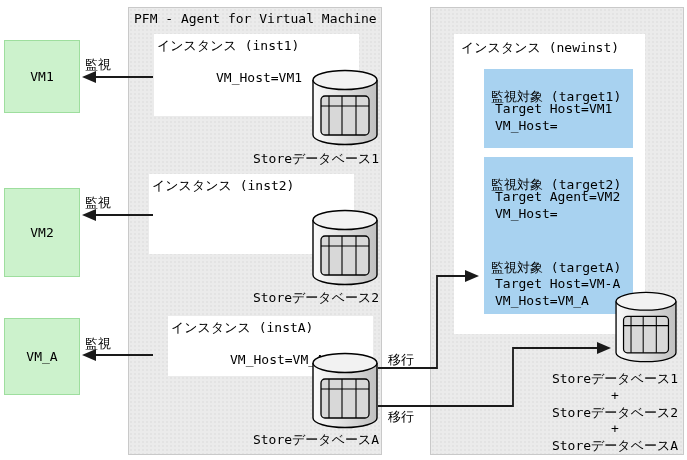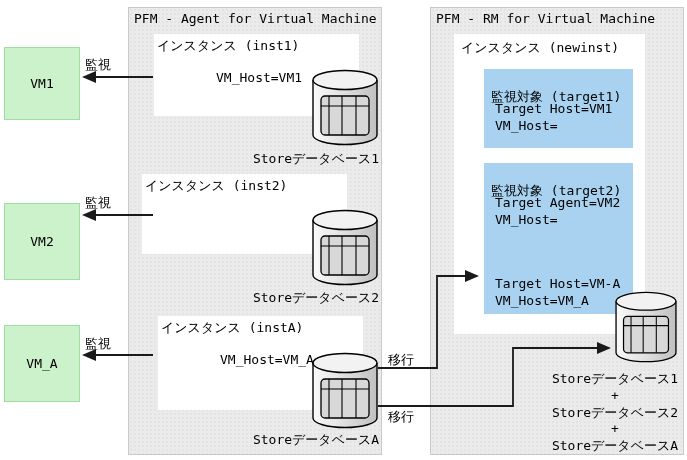--- a/index.html
+++ b/index.html
@@ -7,21 +7,21 @@
   .canvas {
     position:relative; width:687px; height:460px; background:#ffffff;
     font-family:"DejaVu Sans Mono","Liberation Mono",monospace;
     font-size:13px; color:#000; overflow:hidden;
   }
 
   
   .vmbox {
     position:absolute; left:4px; width:76px;
     background:#ccf2cc; border:1px solid #9ede9e;
-    display:flex; align-items:center; justify-content:center;margin-top:7px;
+    display:flex; align-items:center; justify-content:center;
   }
 
   
   .panel {
     position:absolute; top:7px; width:254px; height:448px;
     background:#ebebeb; border:1px solid #c9c9c9;
     background-image:radial-gradient(#e3e3e3 1px, transparent 1px);
     background-size:4px 4px;
     text-decoration:underline;
   }
@@ -60,21 +60,21 @@
         <stop offset="0" stop-color="#fafafa"></stop>
         <stop offset="0.45" stop-color="#e2e2e2"></stop>
         <stop offset="1" stop-color="#c0c0c0"></stop>
       </linearGradient>
     </defs>
   </svg>
 
   <div class="vmbox" style="top:40px;height:73px">
     <span>VM1</span>
   </div>
-  <div class="vmbox" style="top:196px;height:77px">
+  <div class="vmbox" style="top:188px;height:89px">
     <span>VM2</span>
   </div>
   <div class="vmbox" style="top:318px;height:77px">
     <span>VM_A</span>
   </div>
 
   <div class="flow-label" style="left:85px;top:56px">監視</div>
   <div class="flow-label" style="left:85px;top:194px">監視</div>
   <div class="flow-label" style="left:85px;top:335px">監視</div>
 
@@ -86,62 +86,62 @@
       <div class="vmhost-line">VM_Host=VM1</div>
     </div>
     <svg class="cyl" style="left:182px;top:61px" width="68" height="78" viewBox="0 0 68 78">
       <path d="M2,11 V66 A32,9.5 0 0 0 66,66 V11" fill="url(#cylg)" stroke="#000" stroke-width="1.4"></path>
       <ellipse cx="34" cy="11" rx="32" ry="9.5" fill="#f2f2f2" stroke="#000" stroke-width="1.4"></ellipse>
       <rect x="10" y="27" width="48" height="39" rx="4" fill="#d8d8d8" stroke="#000" stroke-width="1.3"></rect>
       <path d="M10,37 H58 M18,27 V66 M31,27 V66 M45,27 V66" fill="none" stroke="#000" stroke-width="1.1"></path>
     </svg>
     <div class="store-label" style="left:120px;top:142px;width:134px">Storeデータベース1</div>
 
-    <div class="wbox" style="left:13px;top:166px;width:205px;height:80px">
+    <div class="wbox" style="left:20px;top:166px;width:205px;height:80px">
       <div class="inst-label">インスタンス (inst2)</div>
     </div>
     <svg class="cyl" style="left:182px;top:201px" width="68" height="78" viewBox="0 0 68 78">
       <path d="M2,11 V66 A32,9.5 0 0 0 66,66 V11" fill="url(#cylg)" stroke="#000" stroke-width="1.4"></path>
       <ellipse cx="34" cy="11" rx="32" ry="9.5" fill="#f2f2f2" stroke="#000" stroke-width="1.4"></ellipse>
       <rect x="10" y="27" width="48" height="39" rx="4" fill="#d8d8d8" stroke="#000" stroke-width="1.3"></rect>
       <path d="M10,37 H58 M18,27 V66 M31,27 V66 M45,27 V66" fill="none" stroke="#000" stroke-width="1.1"></path>
     </svg>
     <div class="store-label" style="left:120px;top:281px;width:134px">Storeデータベース2</div>
 
-    <div class="wbox" style="left:29px;top:308px;width:205px;height:94px">
+    <div class="wbox" style="left:39px;top:308px;width:205px;height:60px">
       <div class="inst-label">インスタンス (instA)</div>
       <div class="vmhost-line">VM_Host=VM_A</div>
     </div>
     <svg class="cyl" style="left:182px;top:344px" width="68" height="78" viewBox="0 0 68 78">
       <path d="M2,11 V66 A32,9.5 0 0 0 66,66 V11" fill="url(#cylg)" stroke="#000" stroke-width="1.4"></path>
       <ellipse cx="34" cy="11" rx="32" ry="9.5" fill="#f2f2f2" stroke="#000" stroke-width="1.4"></ellipse>
       <rect x="10" y="27" width="48" height="39" rx="4" fill="#d8d8d8" stroke="#000" stroke-width="1.3"></rect>
       <path d="M10,37 H58 M18,27 V66 M31,27 V66 M45,27 V66" fill="none" stroke="#000" stroke-width="1.1"></path>
     </svg>
     <div class="store-label" style="left:120px;top:423px;width:134px">StoreデータベースA</div>
   </div>
 
   <div class="panel" style="left:430px">
-    <div class="panel-title">PFM - RM for Virtual Machine</div>
 
     <div class="wbox" style="left:23px;top:26px;width:191px;height:300px">
       <div class="inst-label" style="left:7px;top:5px">インスタンス (newinst)</div>
     </div>
 
     <div class="tbox" style="top:61px;height:79px">
       <div class="t-label">監視対象 (target1)</div>
       <div class="t-host">Target Host=VM1</div>
       <div class="t-vm">VM_Host=</div>
     </div>
-    <div class="tbox" style="top:155px;height:84px">
+    <div class="tbox" style="top:149px;height:84px">
       <div class="t-label">監視対象 (target2)</div>
       <div class="t-host">Target Agent=VM2</div>
       <div class="t-vm">VM_Host=</div>
     </div>
     <div class="tbox last" style="top:232px;height:74px">
+      <div class="t-label">監視対象 (targetA)</div>
       <div class="t-host">Target Host=VM-A</div>
       <div class="t-vm">VM_Host=VM_A</div>
     </div>
 
     <svg class="cyl" style="left:182px;top:283px" width="66" height="73" viewBox="0 0 68 78">
       <path d="M2,11 V66 A32,9.5 0 0 0 66,66 V11" fill="url(#cylg)" stroke="#000" stroke-width="1.4"></path>
       <ellipse cx="34" cy="11" rx="32" ry="9.5" fill="#f2f2f2" stroke="#000" stroke-width="1.4"></ellipse>
       <rect x="10" y="27" width="48" height="39" rx="4" fill="#d8d8d8" stroke="#000" stroke-width="1.3"></rect>
       <path d="M10,37 H58 M18,27 V66 M31,27 V66 M45,27 V66" fill="none" stroke="#000" stroke-width="1.1"></path>
     </svg>

